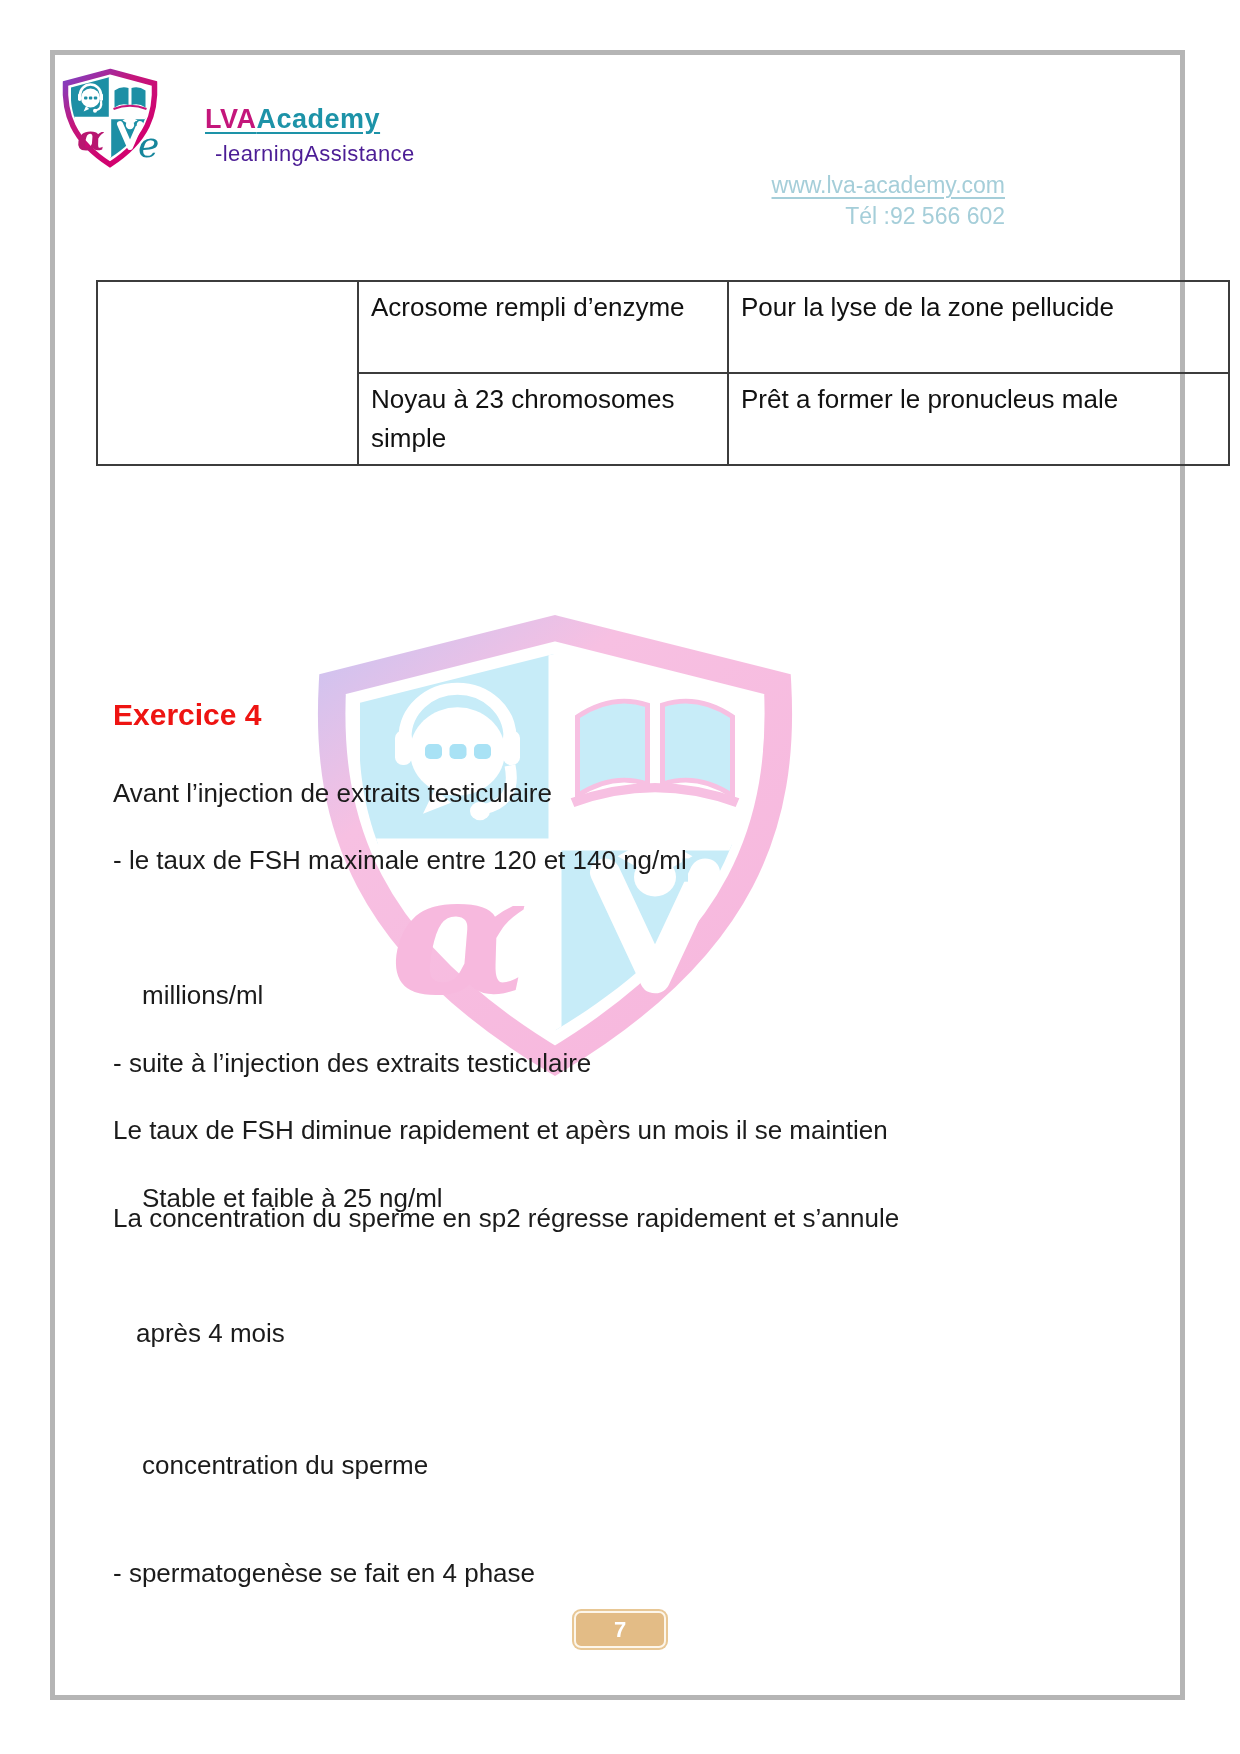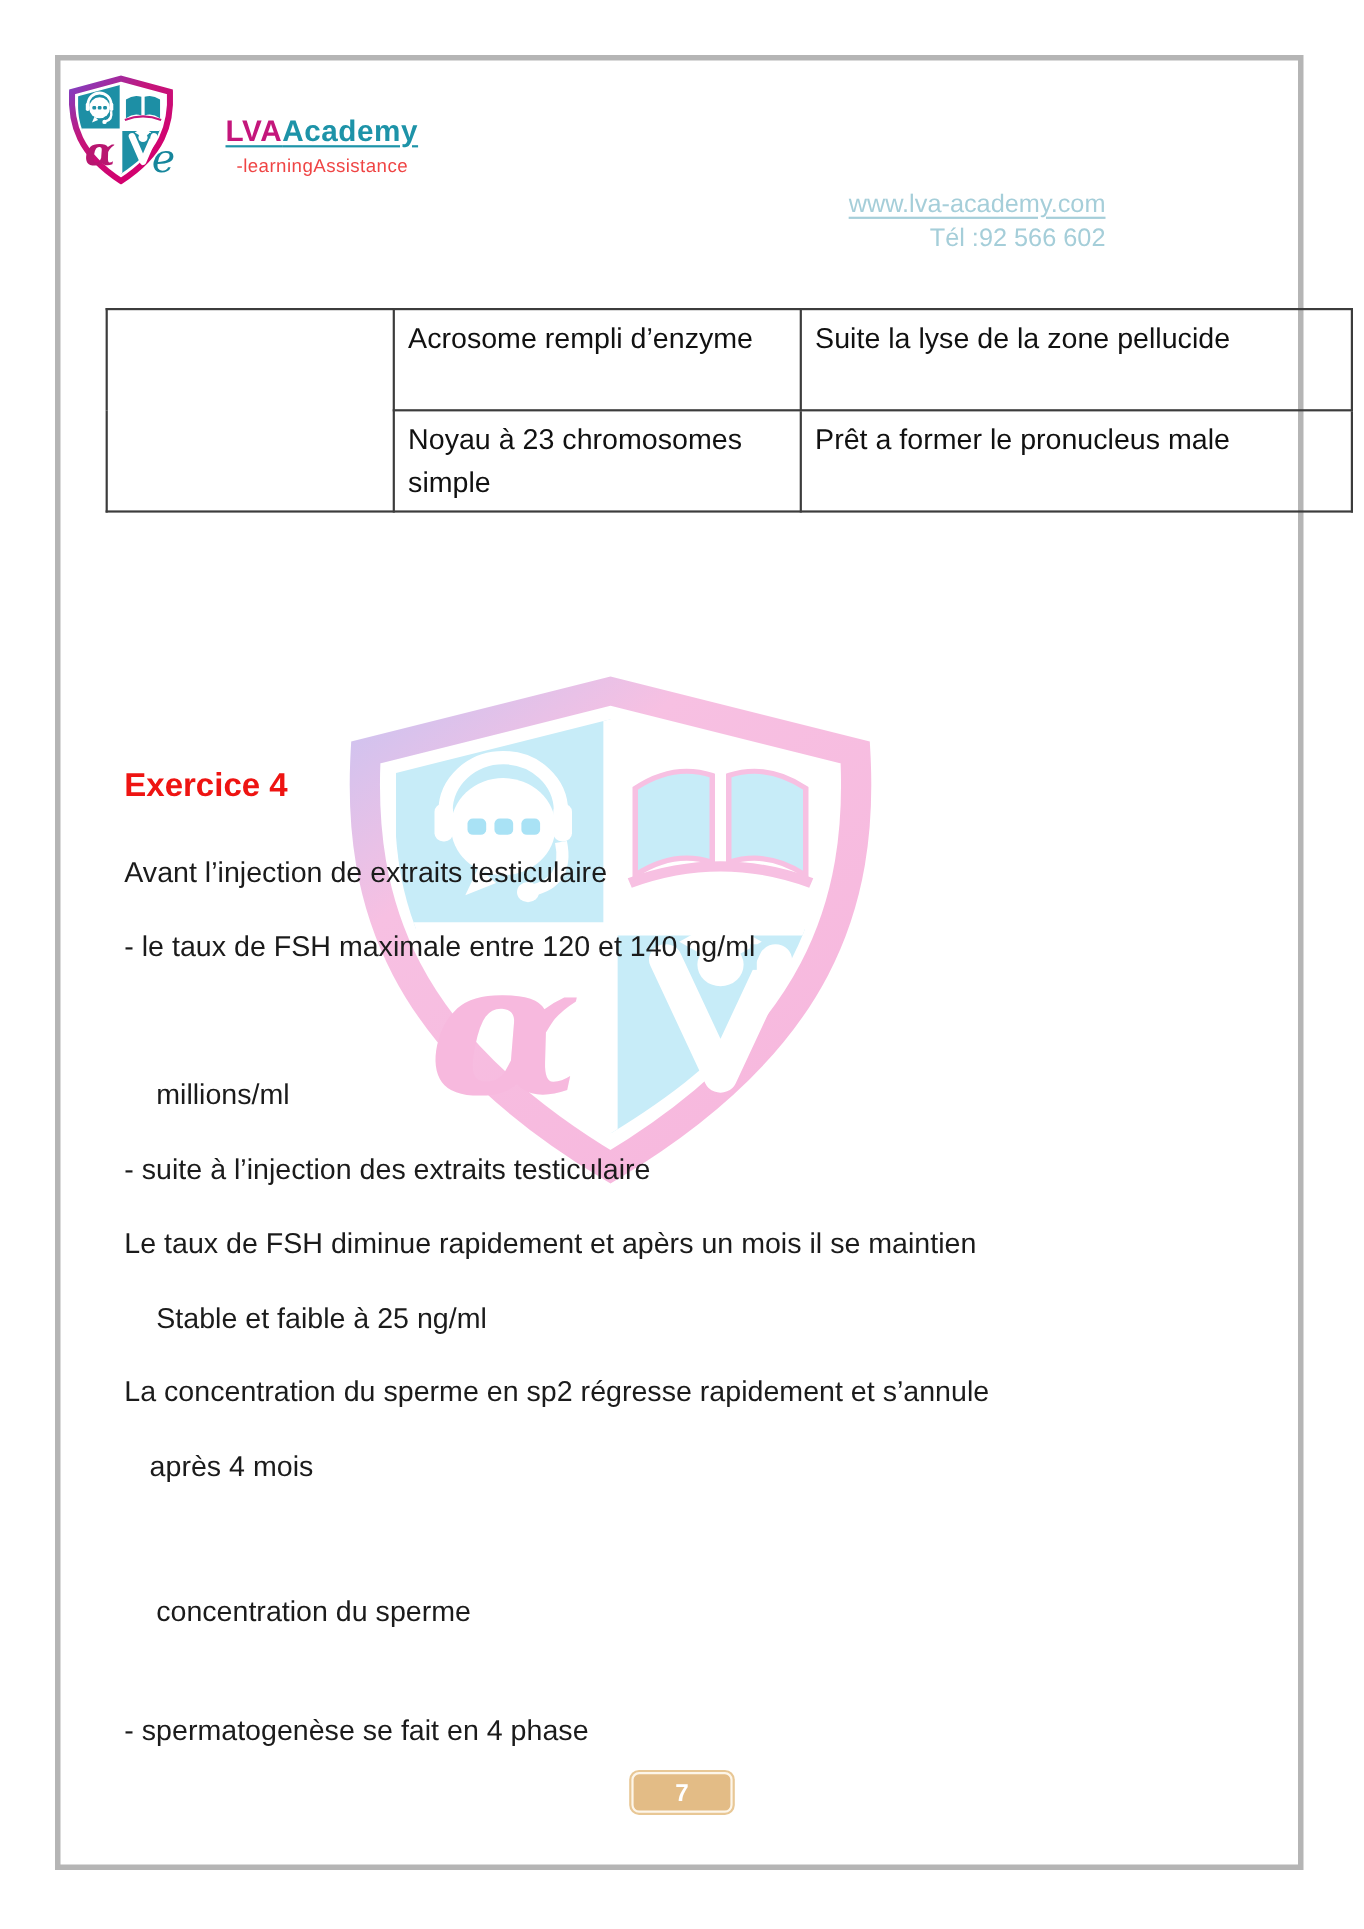--- a/index.html
+++ b/index.html
@@ -9,21 +9,21 @@
          border:5px solid #b5b5b5;box-sizing:border-box;z-index:0;}
   
   .logo{position:absolute;left:56px;top:68px;width:108px;height:100px;z-index:3;}
   .script-e{position:absolute;left:138px;top:124px;z-index:4;
             font-family:"DejaVu Serif",serif;font-style:italic;font-size:36px;color:#16869c;}
   .brand{position:absolute;left:205px;top:104px;z-index:3;}
   .brand-line{font-size:27px;font-weight:bold;letter-spacing:.5px;
               text-decoration:underline;text-decoration-color:#1d93a8;text-underline-offset:4px;}
   .brand-lva{color:#c4167b;}
   .brand-academy{color:#1d93a8;font-weight:600;}
-  .brand-tagline{margin-top:6px;margin-left:10px;font-size:17px;color:#ef4444;letter-spacing:.4px;}
+  .brand-tagline{margin-top:6px;margin-left:10px;font-size:22px;color:#4c1d95;letter-spacing:.4px;}
   .contact{position:absolute;right:235px;top:170px;z-index:3;text-align:right;
            font-size:23px;color:#a5ced9;line-height:31px;}
   .contact a{color:#a5ced9;text-decoration:underline;text-underline-offset:4px;cursor:pointer;}
   
   table.doc{position:absolute;left:96px;top:280px;width:1054px;z-index:2;
             border-collapse:collapse;table-layout:fixed;}
   table.doc td{border:2px solid #3c3c3c;vertical-align:top;
                font-size:26px;line-height:1.5;padding:6px 12px;color:#111;}
   td.c1{width:235px;}
   td.c2{width:344px;}
@@ -159,38 +159,38 @@
   <div class="contact">
     <div><a>www.lva-academy.com</a></div>
     <div>Tél :92 566 602</div>
   </div>
 
   <table class="doc">
     <tbody>
         <tr class="r1">
       <td class="c1" rowspan="2"></td>
       <td class="c2">Acrosome rempli d’enzyme</td>
-      <td class="c3">Suite la lyse de la zone pellucide</td>
+      <td class="c3">Pour la lyse de la zone pellucide</td>
     </tr>
     <tr class="r2">
       <td class="c2">Noyau à 23 chromosomes simple</td>
       <td class="c3">Prêt a former le pronucleus male</td>
     </tr>
   </tbody>
     </table>
 
   <div class="heading">Exercice 4</div>
 
   <div class="bodyline" style="left:113px;top:778px">Avant l’injection de extraits testiculaire</div>
   <div class="bodyline" style="left:113px;top:845px">- le taux de FSH maximale entre 120 et 140 ng/ml</div>
   <div class="bodyline" style="left:142px;top:980px">millions/ml</div>
   <div class="bodyline" style="left:113px;top:1048px">- suite à l’injection des extraits testiculaire</div>
   <div class="bodyline" style="left:113px;top:1115px">Le taux de FSH diminue rapidement et apèrs un mois il se maintien</div>
   <div class="bodyline" style="left:142px;top:1183px">Stable et faible à 25 ng/ml</div>
-  <div class="bodyline" style="left:113px;top:1250px">La concentration du sperme en sp2 régresse rapidement et s’annule</div>
+  <div class="bodyline" style="left:113px;top:1203px">La concentration du sperme en sp2 régresse rapidement et s’annule</div>
   <div class="bodyline" style="left:136px;top:1318px">après 4 mois</div>
   <div class="bodyline" style="left:142px;top:1450px">concentration du sperme</div>
   <div class="bodyline" style="left:113px;top:1558px">- spermatogenèse se fait en 4 phase</div>
 
   <div class="badge">
     <span>7</span>
   </div>
 
 </div>
 

